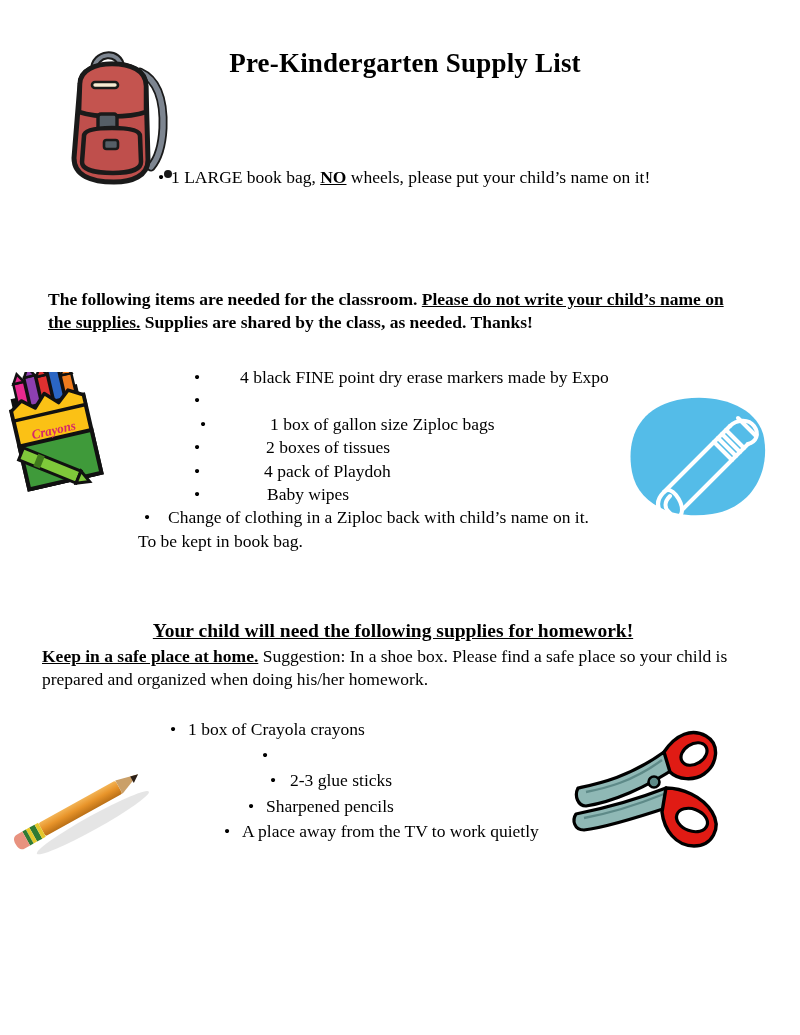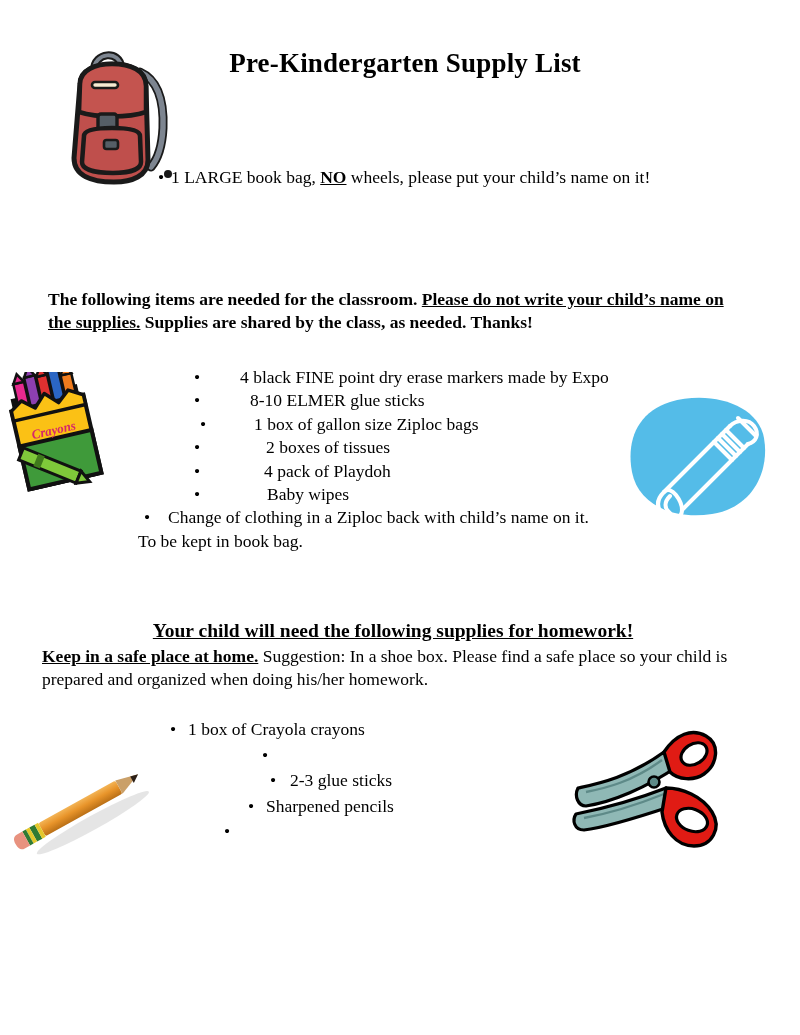--- a/index.html
+++ b/index.html
@@ -256,26 +256,25 @@
 
   <div id="classroom-list">
 
     <div class="row">
       <span class="bullet" style="left:8px">•</span>
       <span class="txt" style="left:54px">4 black FINE point dry erase markers made by Expo</span>
     </div>
 
     <div class="row">
       <span class="bullet" style="left:8px">•</span>
-      <span class="txt" style="left:64px">8-10 ELMER glue sticks</span>
     </div>
 
     <div class="row">
       <span class="bullet" style="left:14px">•</span>
-      <span class="txt" style="left:68px">1 box of gallon size Ziploc bags</span>
+      <span class="txt" style="left:84px">1 box of gallon size Ziploc bags</span>
     </div>
 
     <div class="row">
       <span class="bullet" style="left:8px">•</span>
       <span class="txt" style="left:80px">2 boxes of tissues</span>
     </div>
 
     <div class="row">
       <span class="bullet" style="left:8px">•</span>
       <span class="txt" style="left:78px">4 pack of Playdoh</span>
@@ -369,17 +368,18 @@
       <span class="txt" style="left:140px">2-3 glue sticks</span>
     </div>
 
     <div class="row">
       <span class="bullet" style="left:98px">•</span>
       <span class="txt" style="left:116px">Sharpened pencils</span>
     </div>
 
     <div class="row">
       <span class="bullet" style="left:74px">•</span>
+      <span class="txt" style="left:92px">A place away from the TV to work quietly</span>
     </div>
 
   </div>
 
 </div>
 
 </body></html>

